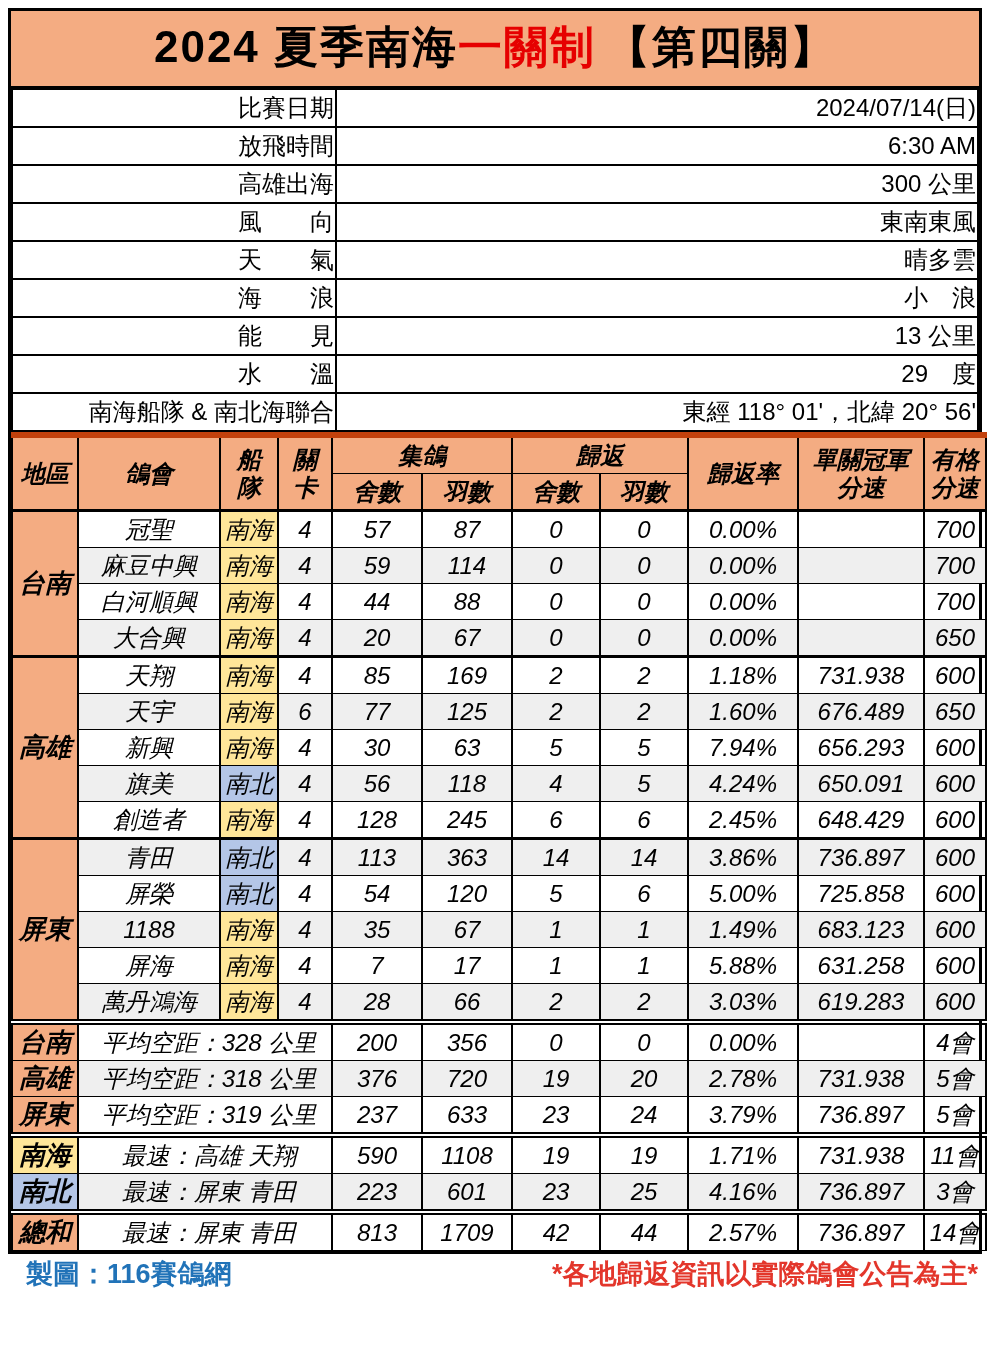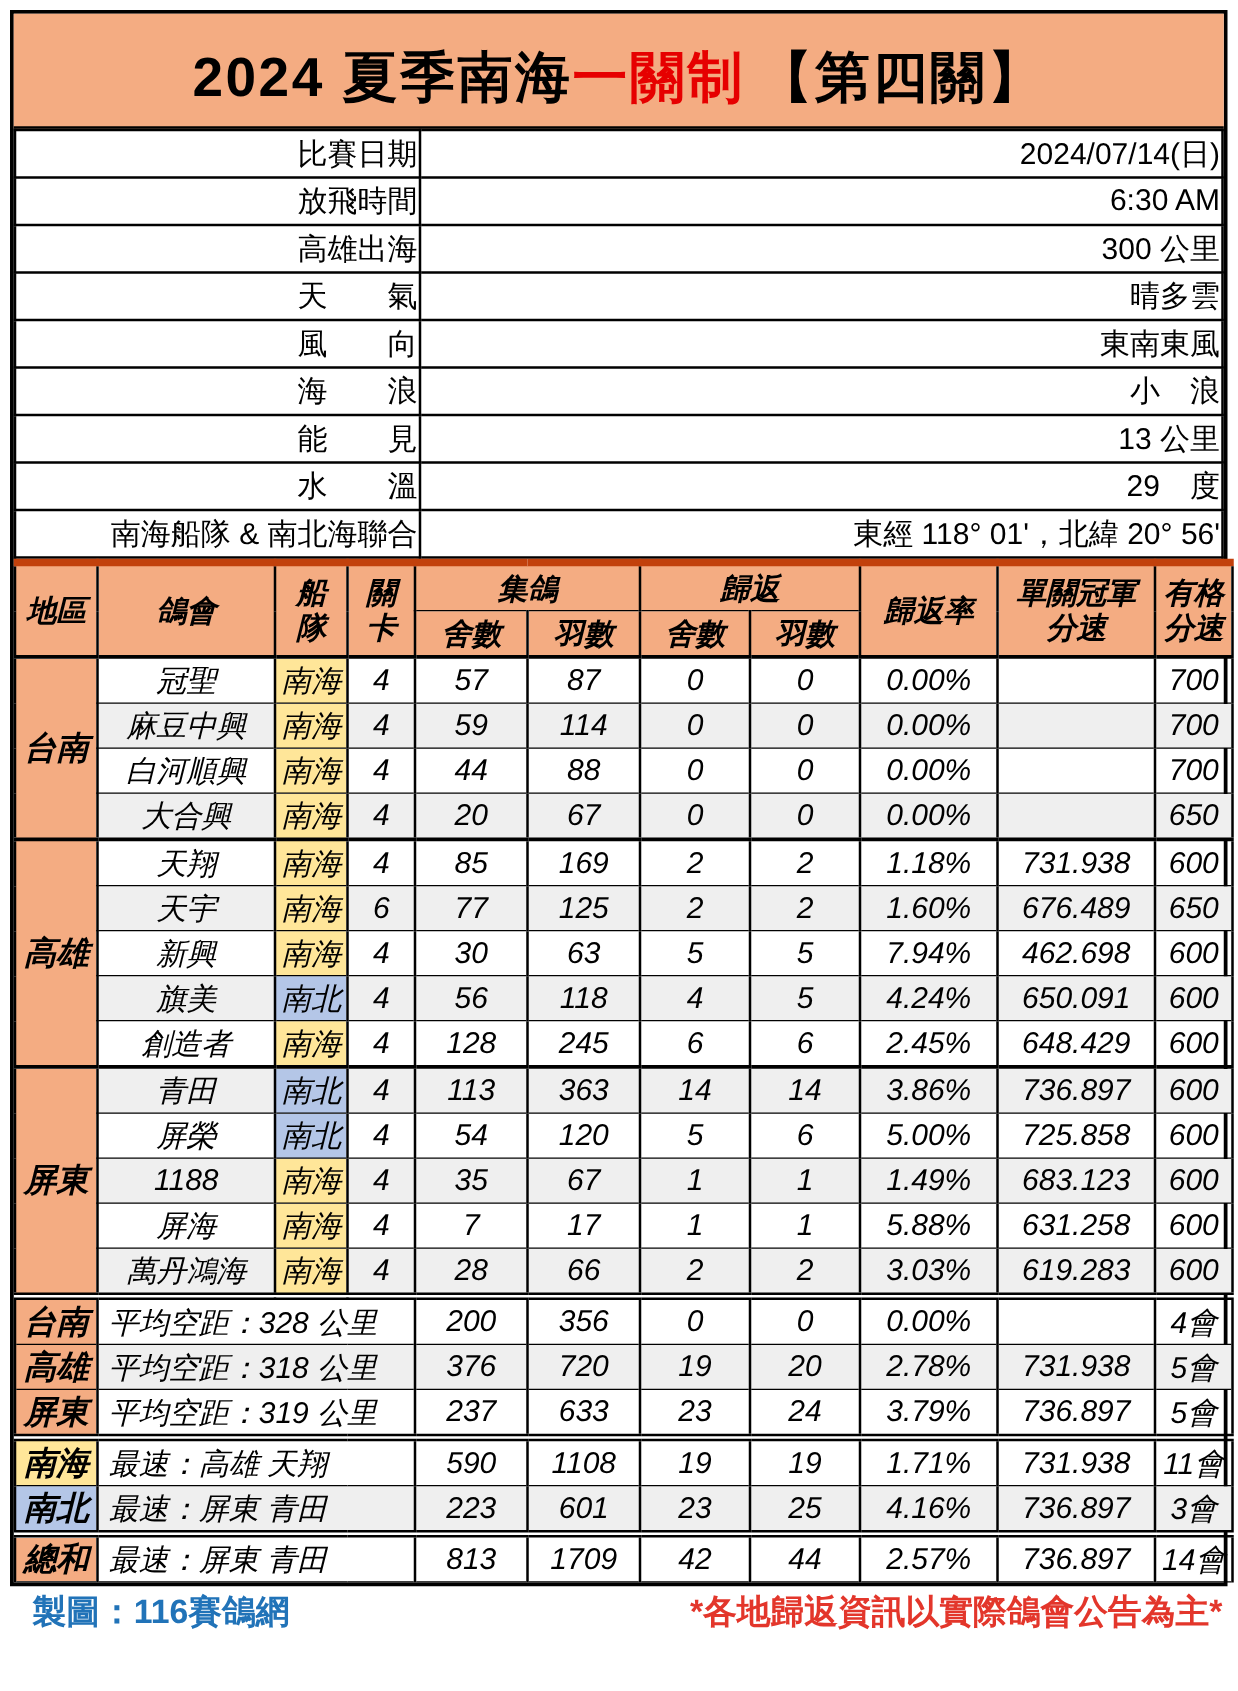--- a/index.html
+++ b/index.html
@@ -10,21 +10,21 @@
   }
   .sheet{width:974px;margin:0 auto;padding-top:8px;}
   .frame{border:3px solid #000;}
 
   
   .title-bar{
     background:#F4AC82;
     text-align:center;
     font-size:44px;font-weight:bold;
     letter-spacing:2px;
-    padding:22px 0 9px 0;
+    padding:7px 0 9px 0;
     border-bottom:2px solid #000;
   }
   .title-bar .hl{color:#E60000;}
   .title-bar .suffix{margin-left:10px;}
 
   
   table{border-collapse:collapse;width:100%;table-layout:fixed;}
   .info td{
     border:2px solid #000;
     height:34px;
@@ -71,21 +71,21 @@
     background:#F4AC82;font-weight:bold;font-size:26px;
   }
   .main tr.alt td{background:#EFEFEF;}
   .main tr.alt td.region{background:#F4AC82;}
   .main td.fleet{font-size:24px;}
   .main td.nh{background:#FFE699 !important;}
   .main td.nb{background:#B4C6E7 !important;}
   .main td.lbl-sal{background:#F4AC82 !important;font-weight:bold;font-size:26px;}
   .main td.lbl-nh{background:#FFE699 !important;font-weight:bold;font-size:26px;}
   .main td.lbl-nb{background:#B4C6E7 !important;font-weight:bold;font-size:26px;}
-  .main td.ltext{text-align:left;padding-left:8px;}
+  .main td.ltext{text-align:center;padding-left:8px;}
 
   tbody.sep3 tr:first-child td{border-top-width:3px;}
   tbody.sep6 tr:first-child td{border-top:6px double #000;}
 
   
   .footer{
     display:flex;justify-content:space-between;align-items:center;
     height:40px;padding:0 4px 0 18px;
   }
   .footer .left{color:#2173B8;font-weight:bold;font-size:27px;}
@@ -107,26 +107,26 @@
           </tr>
         <tr>
             <td class="ilabel">放飛時間</td>
             <td>6:30 AM</td>
           </tr>
         <tr>
             <td class="ilabel">高雄出海</td>
             <td>300 公里</td>
           </tr>
         <tr>
+            <td class="ilabel">風　　向</td>
+            <td>東南東風</td>
+          </tr>
+        <tr>
             <td class="ilabel">天　　氣</td>
             <td>晴多雲</td>
-          </tr>
-        <tr>
-            <td class="ilabel">風　　向</td>
-            <td>東南東風</td>
           </tr>
         <tr>
             <td class="ilabel">海　　浪</td>
             <td>小　浪</td>
           </tr>
         <tr>
             <td class="ilabel">能　　見</td>
             <td>13 公里</td>
           </tr>
         <tr>
@@ -266,21 +266,21 @@
         </tr>
         <tr>
           <td>新興</td>
           <td class="fleet nh">南海</td>
           <td>4</td>
           <td>30</td>
           <td>63</td>
           <td>5</td>
           <td>5</td>
           <td>7.94%</td>
-          <td>462.698</td>
+          <td>656.293</td>
           <td>600</td>
         </tr>
         <tr class="alt">
           <td>旗美</td>
           <td class="fleet nb">南北</td>
           <td>4</td>
           <td>56</td>
           <td>118</td>
           <td>4</td>
           <td>5</td>

